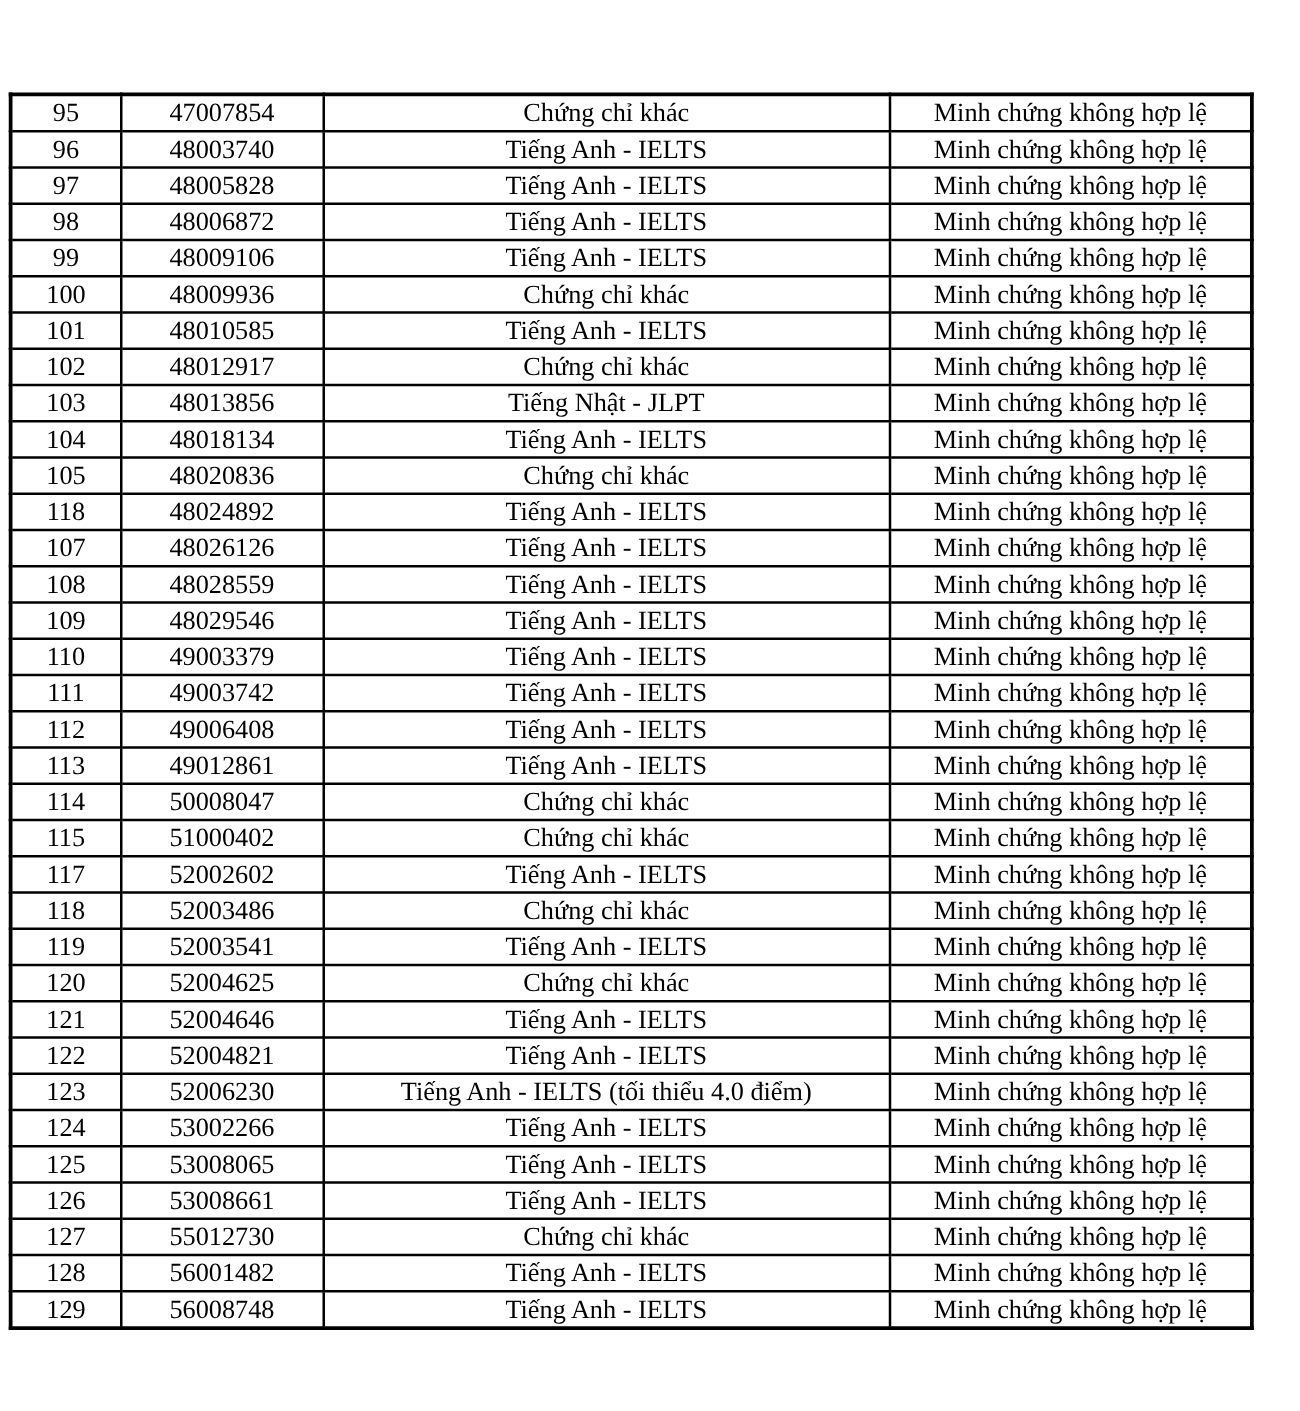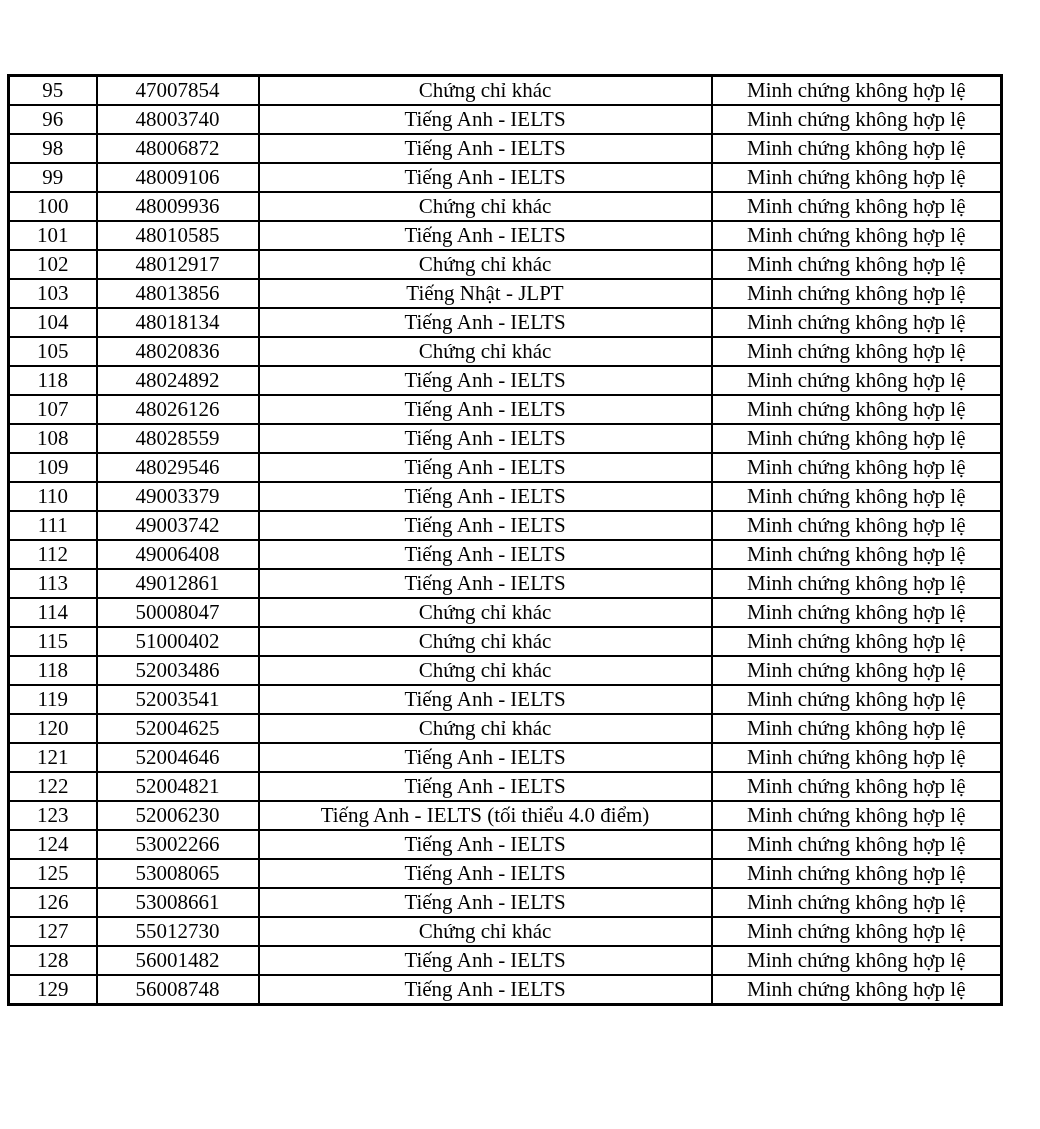--- a/index.html
+++ b/index.html
@@ -55,20 +55,26 @@
           <td class="align-left">Chứng chỉ khác</td>
           <td class="align-center">Minh chứng không hợp lệ</td>
         </tr>
         <tr>
           <td class="align-center">96</td>
           <td class="align-center">48003740</td>
           <td class="align-left">Tiếng Anh - IELTS</td>
           <td class="align-center">Minh chứng không hợp lệ</td>
         </tr>
         <tr>
+          <td class="align-center">97</td>
+          <td class="align-center">48005828</td>
+          <td class="align-left">Tiếng Anh - IELTS</td>
+          <td class="align-center">Minh chứng không hợp lệ</td>
+        </tr>
+        <tr>
           <td class="align-center">98</td>
           <td class="align-center">48006872</td>
           <td class="align-left">Tiếng Anh - IELTS</td>
           <td class="align-center">Minh chứng không hợp lệ</td>
         </tr>
         <tr>
           <td class="align-center">99</td>
           <td class="align-center">48009106</td>
           <td class="align-left">Tiếng Anh - IELTS</td>
           <td class="align-center">Minh chứng không hợp lệ</td>
@@ -160,20 +166,26 @@
         <tr>
           <td class="align-center">114</td>
           <td class="align-center">50008047</td>
           <td class="align-left">Chứng chỉ khác</td>
           <td class="align-center">Minh chứng không hợp lệ</td>
         </tr>
         <tr>
           <td class="align-center">115</td>
           <td class="align-center">51000402</td>
           <td class="align-left">Chứng chỉ khác</td>
+          <td class="align-center">Minh chứng không hợp lệ</td>
+        </tr>
+        <tr>
+          <td class="align-center">117</td>
+          <td class="align-center">52002602</td>
+          <td class="align-left">Tiếng Anh - IELTS</td>
           <td class="align-center">Minh chứng không hợp lệ</td>
         </tr>
         <tr>
           <td class="align-center">118</td>
           <td class="align-center">52003486</td>
           <td class="align-left">Chứng chỉ khác</td>
           <td class="align-center">Minh chứng không hợp lệ</td>
         </tr>
         <tr>
           <td class="align-center">119</td>

